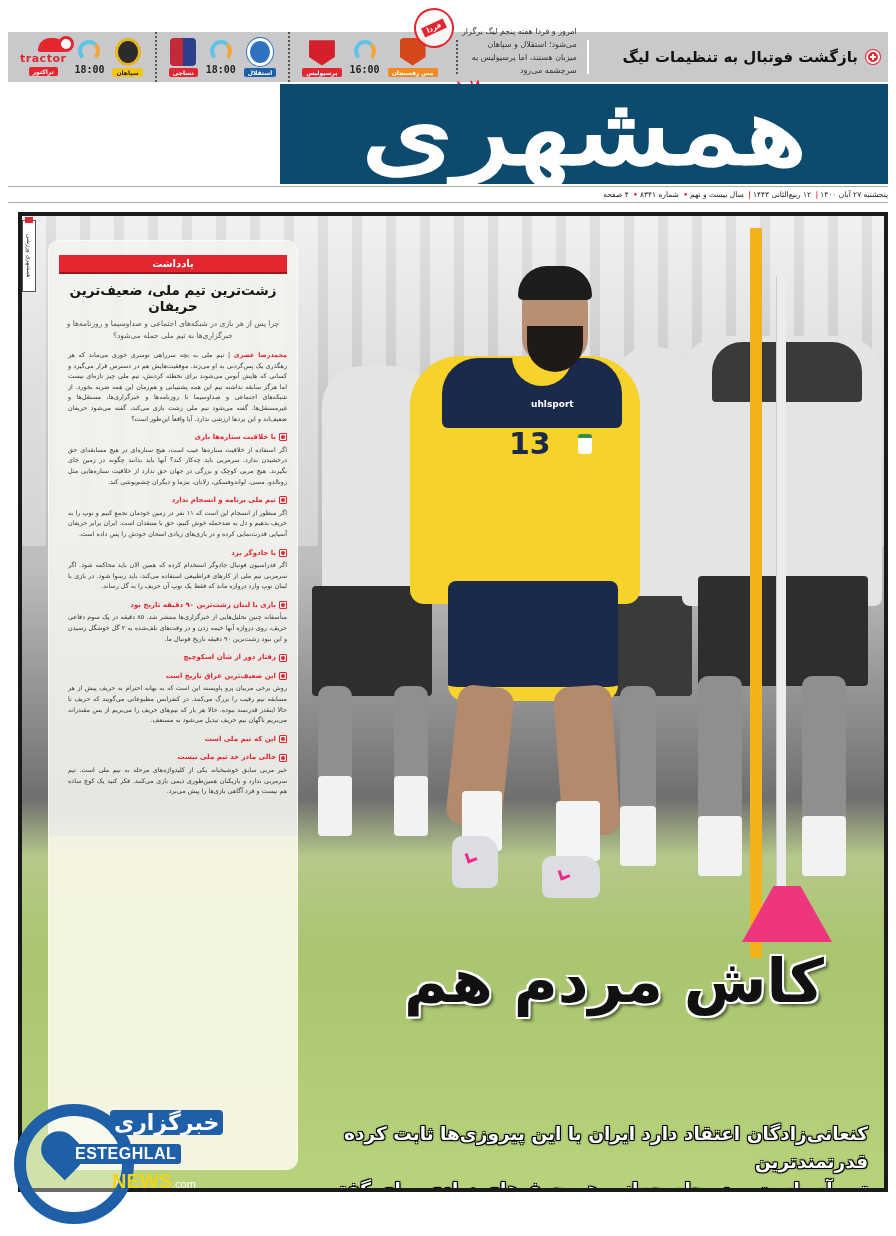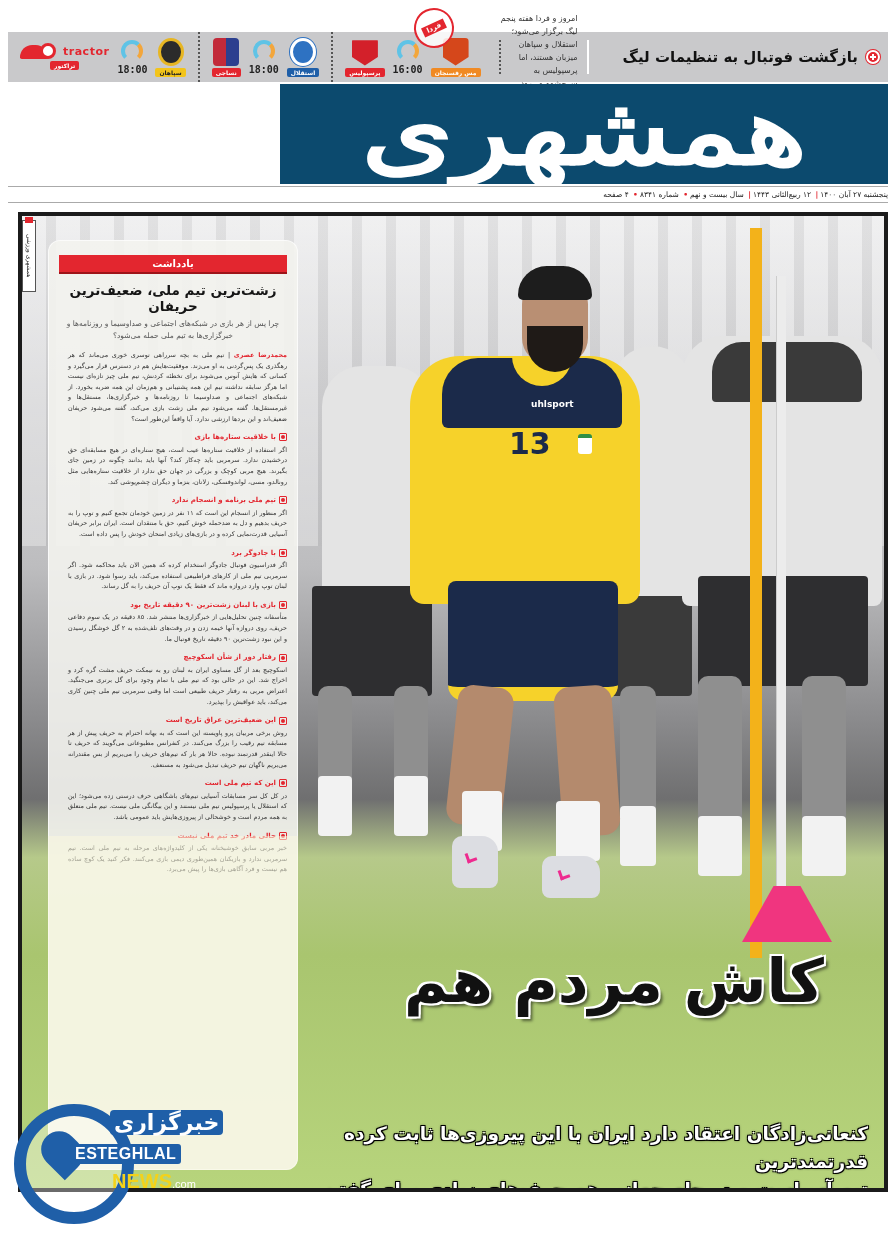--- a/index.html
+++ b/index.html
@@ -48,21 +48,21 @@
   .matches-sep { width: 0; height: 34px; border-left: 2px dotted #555; }
   .team { display: flex; flex-direction: column; align-items: center; gap: 2px; }
   .crest { width: 26px; height: 28px; border-radius: 4px; }
   .tag {
     font-size: 6px; color: #fff; padding: 1px 4px; border-radius: 2px; direction: rtl; white-space: nowrap; font-weight: bold;
   }
   .timebox { display: flex; flex-direction: column; align-items: center; gap: 2px; }
   .tv { width: 22px; height: 22px; border-radius: 50%; border: 4px solid #5fc3e6; border-right-color: #f3a63b; border-bottom-color: transparent; }
   .time { font-size: 10px; font-weight: bold; color: #222; font-family: "DejaVu Sans Mono", monospace; }
 
-  .tractor-logo { display: flex; flex-direction: row; align-items: flex-start; gap: 15px; }
+  .tractor-logo { display: flex; flex-direction: column; align-items: flex-end; }
   .tractor-logo .mark { width: 28px; height: 14px; background: #e3262f; border-radius: 14px 14px 2px 2px; position: relative; }
   .tractor-logo .mark::after { content: ""; position: absolute; right: -8px; bottom: 0; width: 10px; height: 10px; border-radius: 50%; border: 3px solid #e3262f; background: #fff; }
   .tractor-logo .word { font-size: 11px; font-weight: bold; color: #e3262f; letter-spacing: 0.5px; }
 
   
   .masthead {
     position: absolute; left: 8px; top: 84px; width: 880px; height: 100px;
     display: flex; flex-direction: row-reverse; align-items: stretch;
   }
   .masthead .red {
@@ -349,33 +349,31 @@
       <div class="sub">
           <span class="icon-box"></span>
           <span>بازی با لبنان زشت‌ترین ۹۰ دقیقه تاریخ بود</span>
         </div>
       <p>متأسفانه چنین تحلیل‌هایی از خبرگزاری‌ها منتشر شد. ۸۵ دقیقه در یک سوم دفاعی حریف، روی دروازه آنها خیمه زدن و در وقت‌های تلف‌شده به ۲ گل خوشگل رسیدن و این نبود زشت‌ترین ۹۰ دقیقه تاریخ فوتبال ما.</p>
 
       <div class="sub">
           <span class="icon-box"></span>
           <span>رفتار دور از شأن اسکوچیچ</span>
         </div>
-      <p>اسکوچیچ بعد از گل مساوی ایران به لبنان رو به نیمکت حریف مشت گره کرد و اخراج شد. این در حالی بود که تیم ملی با تمام وجود برای گل برتری می‌جنگید. اعتراض مربی به رفتار حریف طبیعی است اما وقتی سرمربی تیم ملی چنین کاری می‌کند، باید عواقبش را بپذیرد.</p>
 
       <div class="sub">
           <span class="icon-box"></span>
           <span>این ضعیف‌ترین عراق تاریخ است</span>
         </div>
       <p>روش برخی مربیان پرو پاویسته این است که به بهانه احترام به حریف پیش از هر مسابقه تیم رقیب را بزرگ می‌کنند. در کنفرانس مطبوعاتی می‌گویند که حریف تا حالا اینقدر قدرتمند نبوده. حالا هر بار که تیم‌های حریف را می‌بریم از بس مقتدرانه می‌بریم ناگهان تیم حریف تبدیل می‌شود به مستعف.</p>
 
       <div class="sub">
           <span class="icon-box"></span>
           <span>این که تیم ملی است</span>
         </div>
-      <p>در کل کل سر مسابقات آسیایی تیم‌های باشگاهی حرف درستی زده می‌شود؛ این که استقلال یا پرسپولیس تیم ملی نیستند و این بیگانگی ملی نیست. تیم ملی متعلق به همه مردم است و خوشحالی از پیروزی‌هایش باید عمومی باشد.</p>
 
       <div class="sub">
           <span class="icon-box"></span>
           <span>حالی مادر خد تیم ملی نیست</span>
         </div>
       <p>خبر مربی سابق خوشبختانه یکی از کلیدواژه‌های مرحله به تیم ملی است. تیم سرمربی ندارد و بازیکنان همین‌طوری دیمی بازی می‌کنند. فکر کنید یک کوچ ساده هم نیست و فرد آگاهی بازی‌ها را پیش می‌برد.</p>
     </div>
   </div>
   <div class="column-lower-tint"></div>
 

